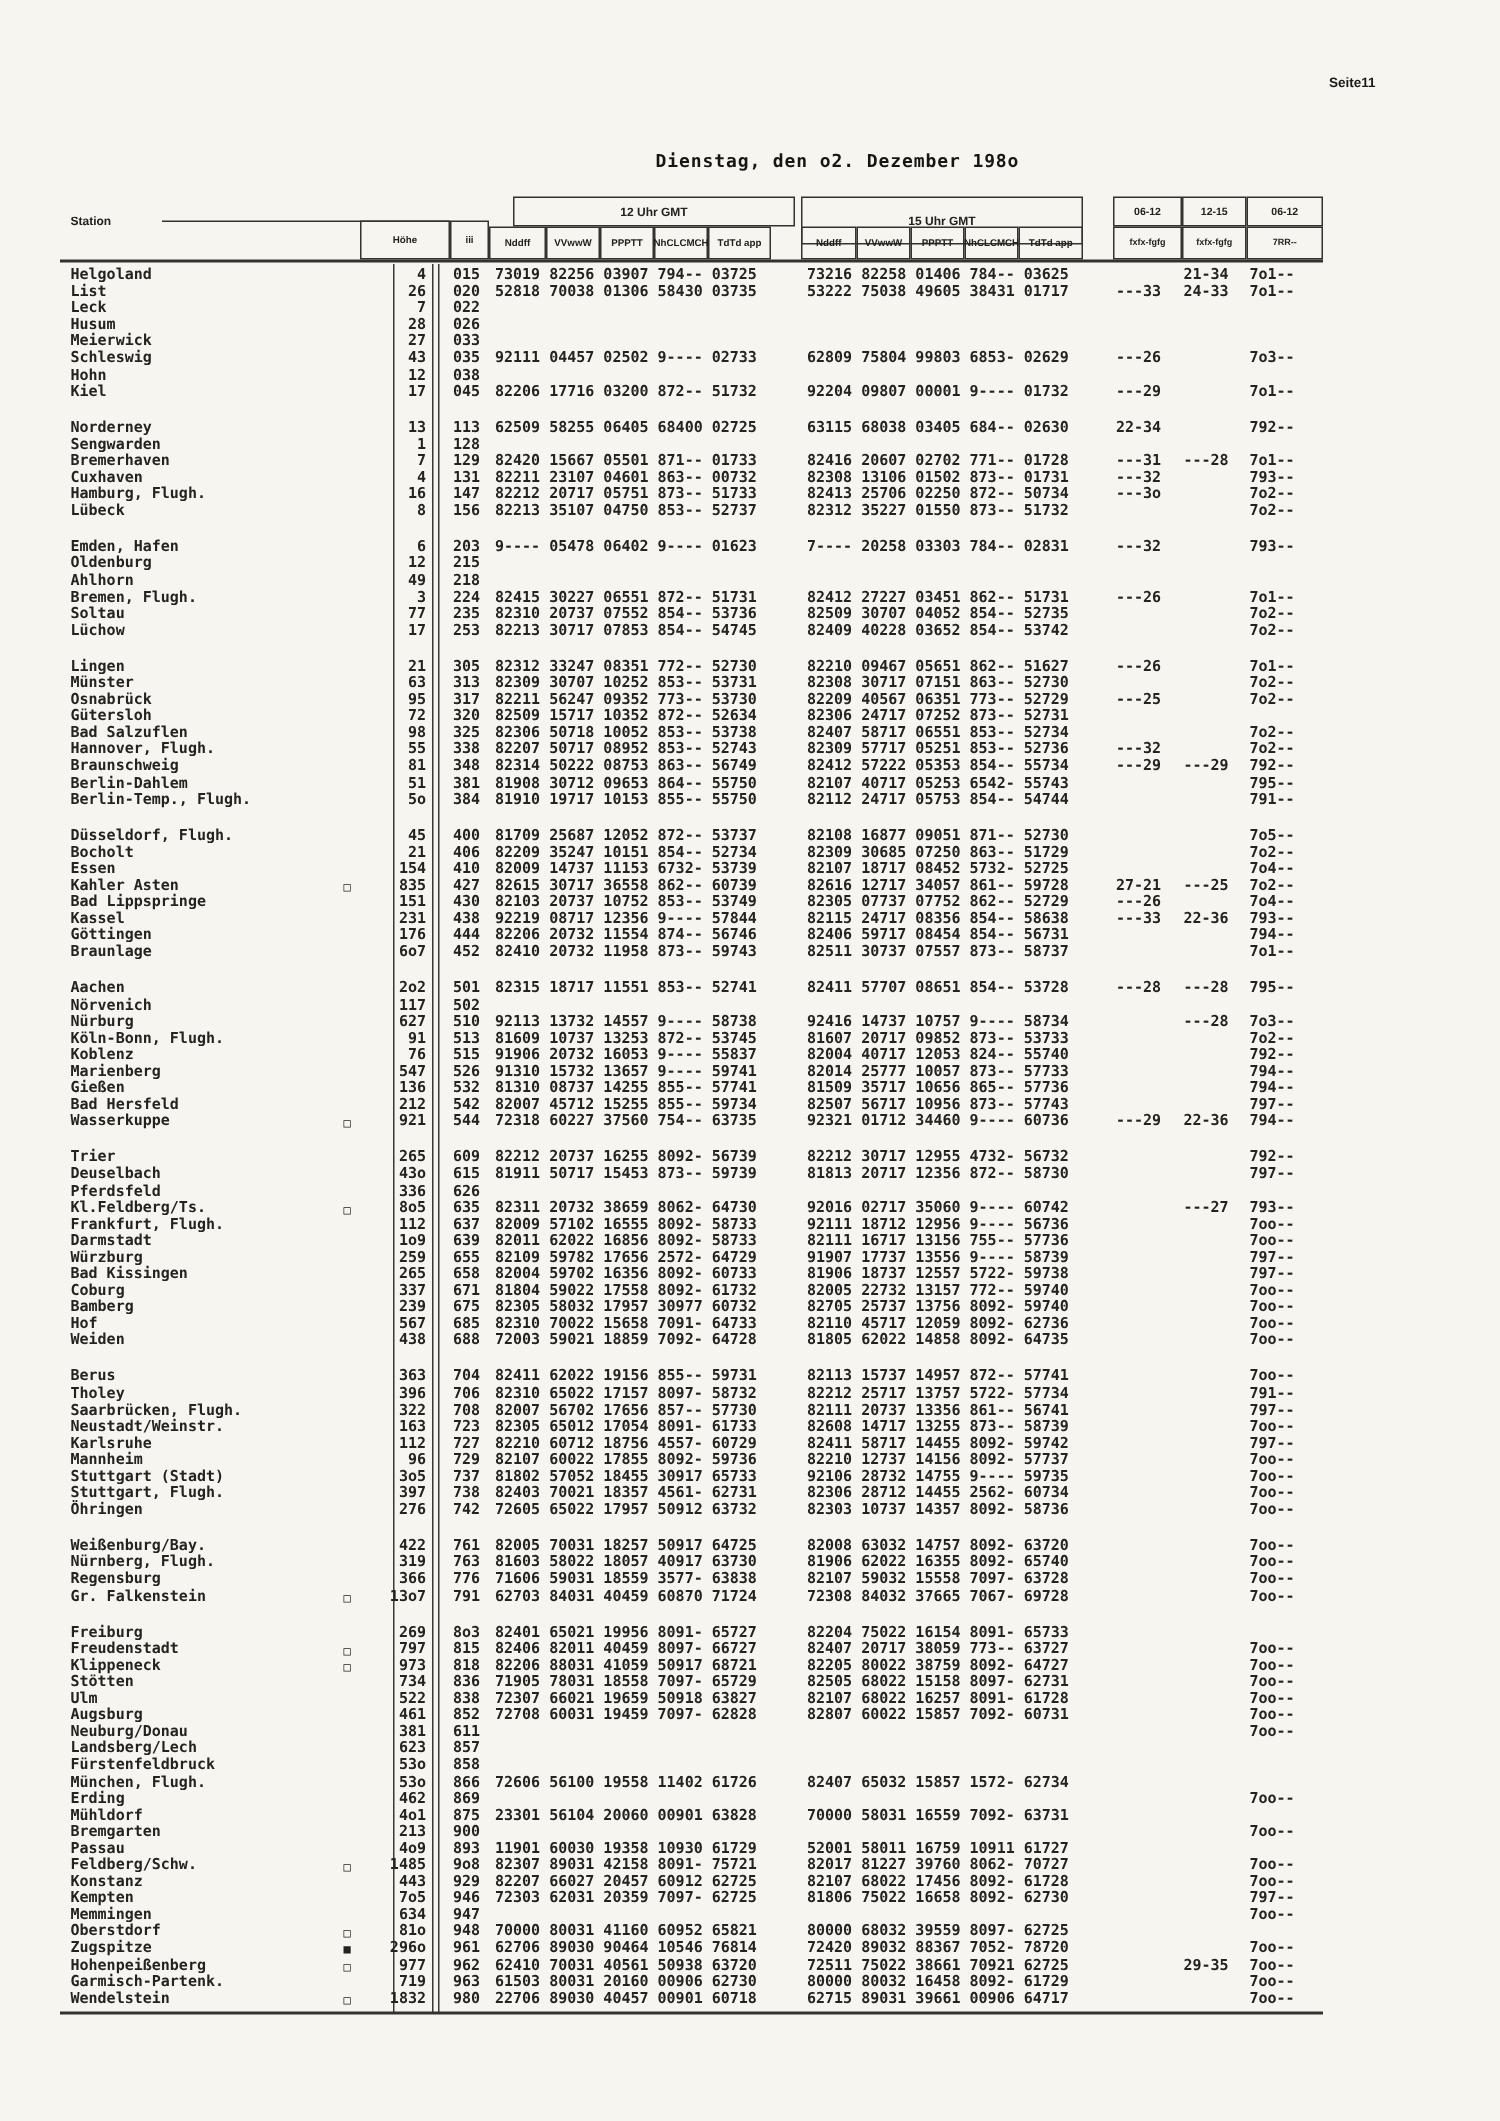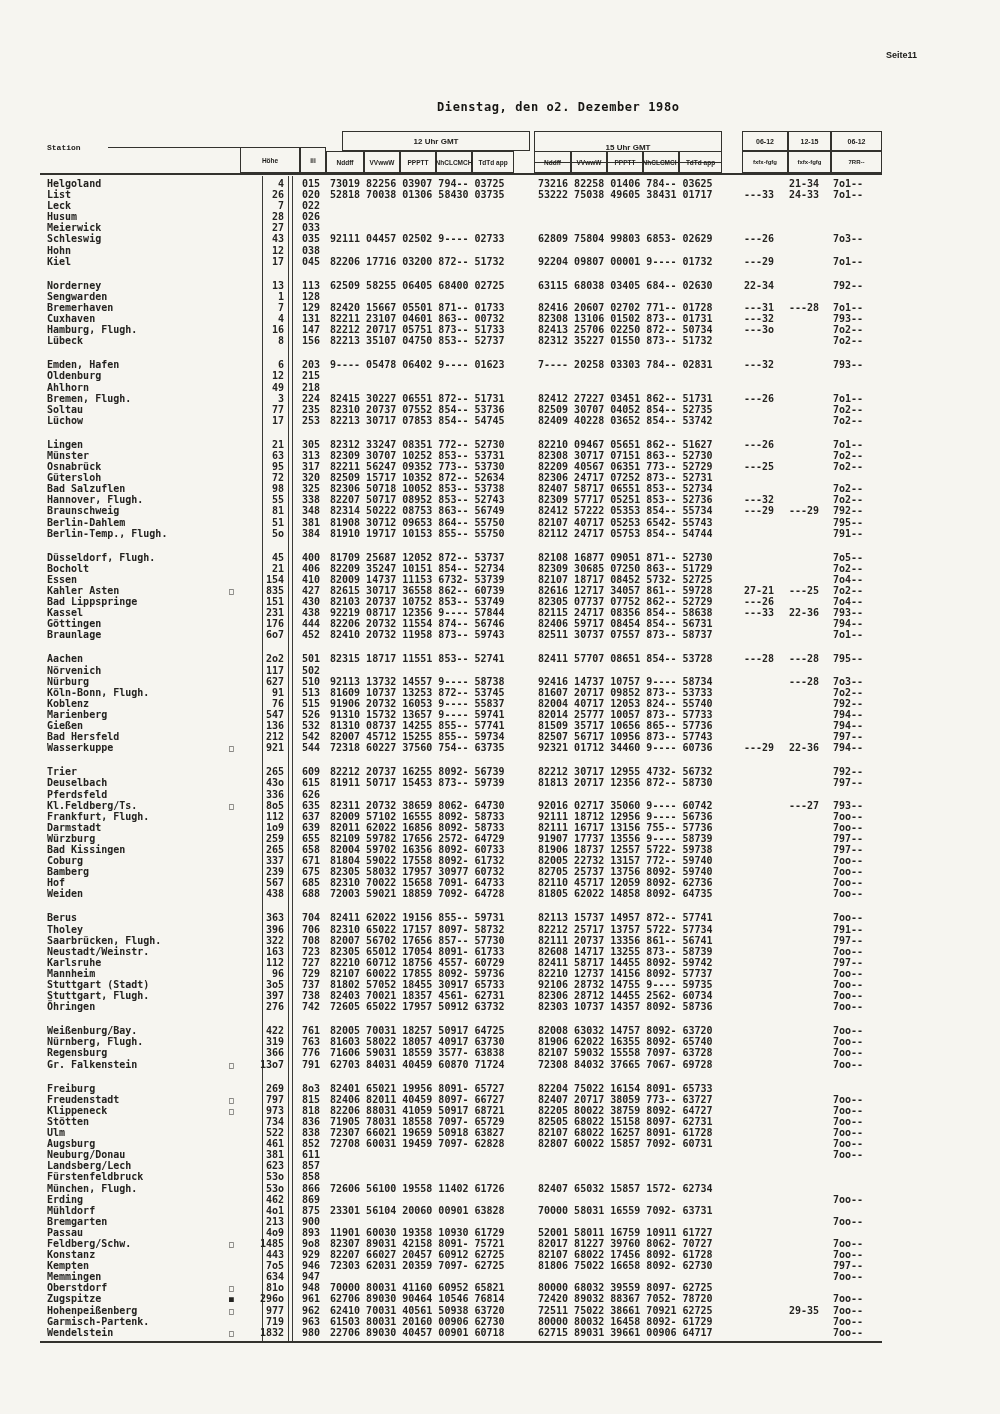--- a/index.html
+++ b/index.html
@@ -8,21 +8,21 @@
     background:#f6f5f0;
     font-family:"DejaVu Sans Mono",monospace;color:#1e1d1a;
   }
   .abs{position:absolute;}
   .page-label{font-family:"Liberation Sans",sans-serif;font-weight:bold;font-size:9px;color:#1a1a18;}
   .doc-title{font-family:"DejaVu Sans Mono",monospace;font-weight:bold;font-size:12px;letter-spacing:.6px;color:#171613;white-space:pre;}
   .hdr-band{border:1.2px solid #33322e;box-sizing:border-box;display:flex;align-items:center;justify-content:center;
     font-family:"Liberation Sans",sans-serif;font-weight:bold;font-size:8px;color:#22211e;background:transparent;}
   .hdr-cell{border:1px solid #33322e;box-sizing:border-box;display:flex;align-items:center;justify-content:center;
     font-family:"Liberation Sans",sans-serif;font-weight:bold;font-size:6.5px;color:#22211e;white-space:pre;}
-  .stn-label{font-family:Liberation Mono, monospace;font-weight:bold;font-size:8px;color:#22211e;}
+  .stn-label{font-family:Liberation Sans, sans-serif;font-weight:bold;font-size:8px;color:#22211e;}
   .hline{background:#33322e;}
   .vline{background:#3a3935;width:1px;}
   #table-body{position:absolute;left:0;top:178px;width:812px;}
   .group{position:relative;}
   .group + .group{margin-top:13px;}
   .row{position:relative;height:11.1px;}
   .row span{position:absolute;top:0;white-space:pre;font-size:10px;line-height:11px;font-weight:bold;color:#242320;}
   .c-station{left:47px;}
   .c-marker{left:229px;font-size:8px !important;top:1px !important;}
   .c-hoehe{left:246px;width:38px;text-align:right;}

